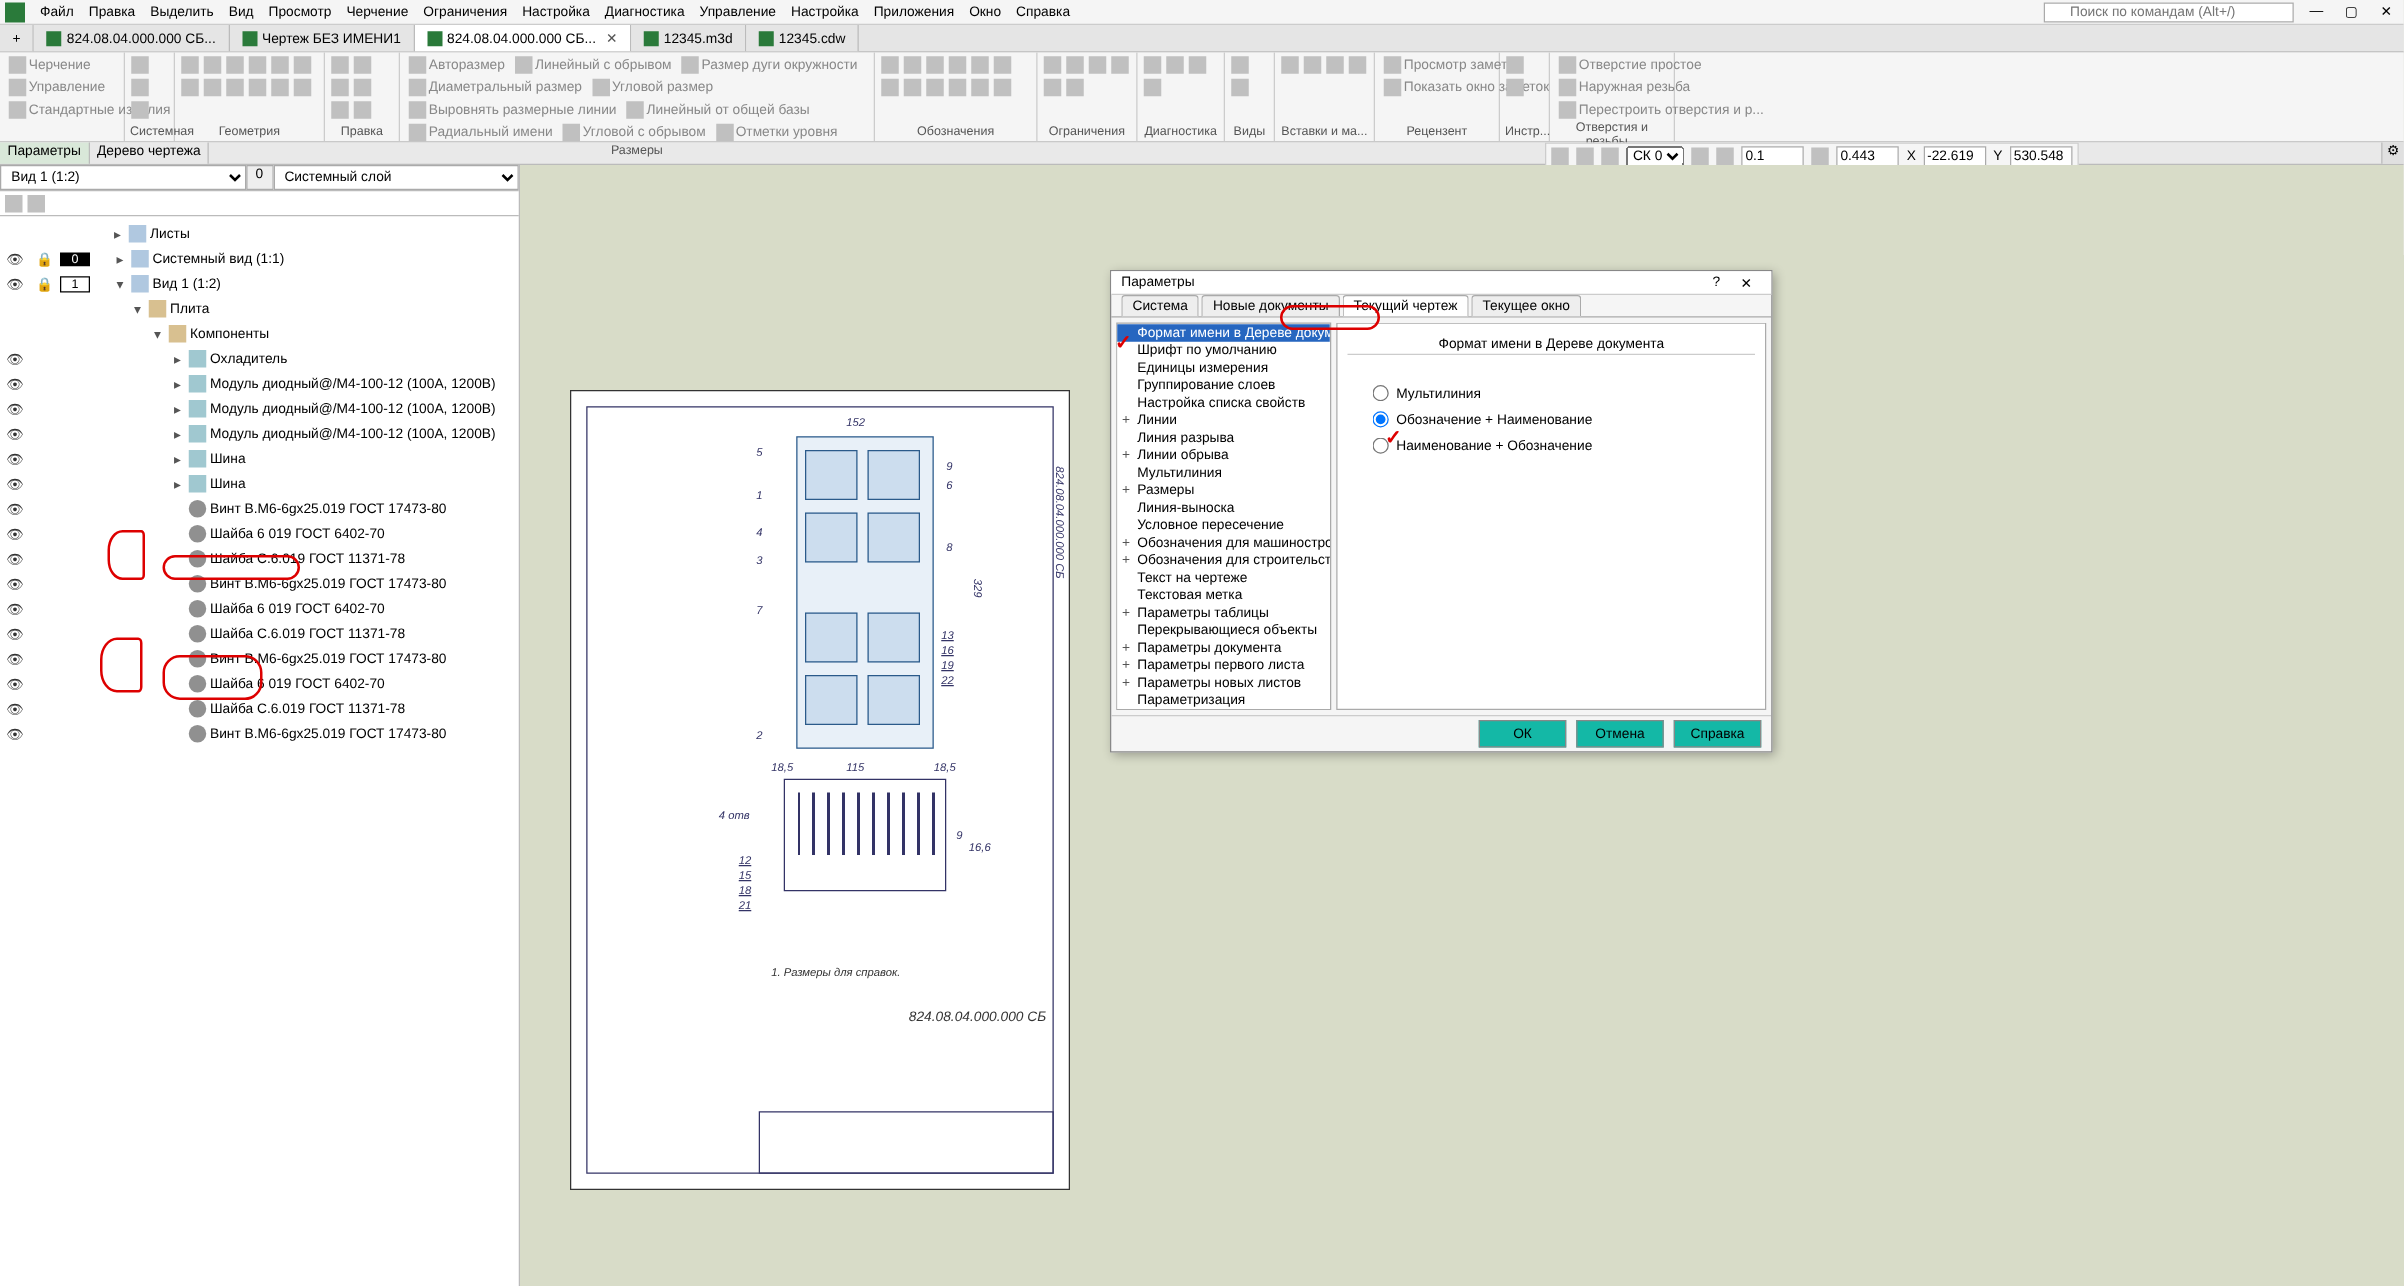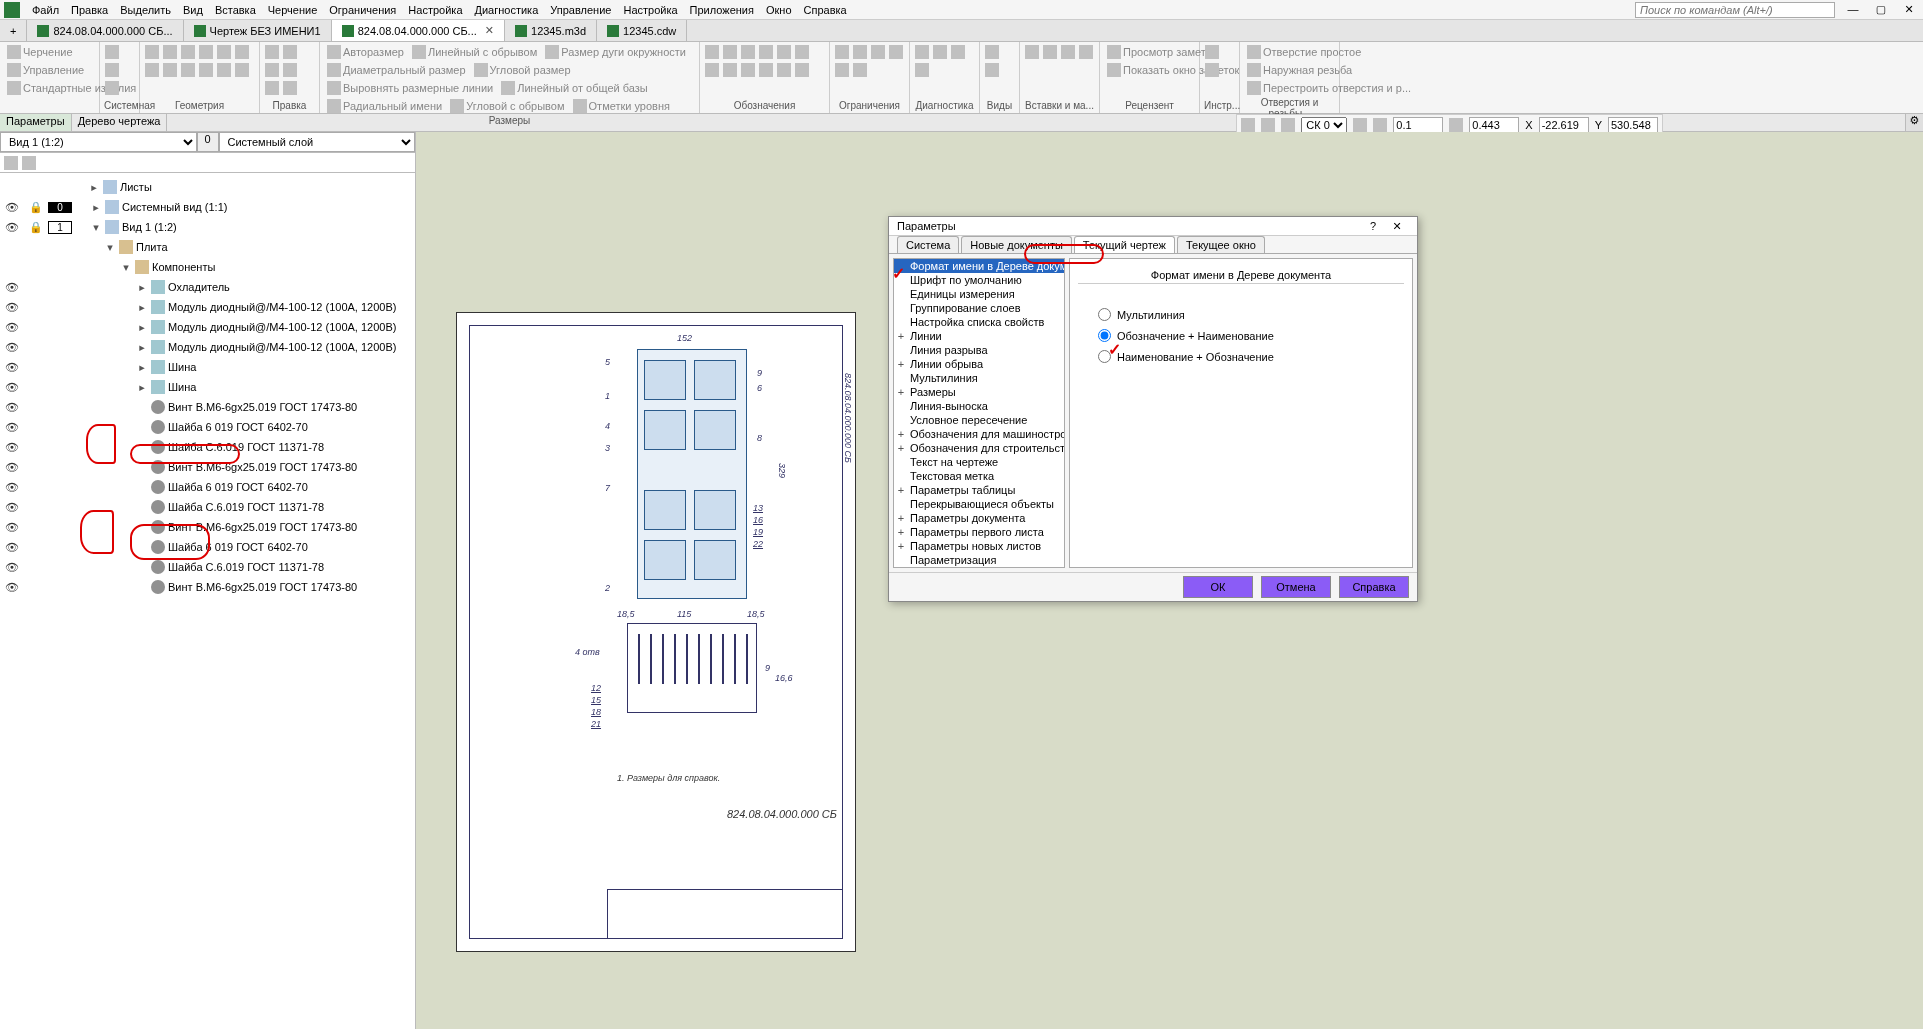--- a/index.html
+++ b/index.html
@@ -3,21 +3,21 @@
 <meta charset="utf-8">
 <style>
 * { margin: 0; padding: 0; box-sizing: border-box; font-family: "Segoe UI", Tahoma, sans-serif; font-size: 11px; }
 body { background: #f0f0f0; width: 1923px; height: 1029px; overflow: hidden; position: relative; }
 
 
 .menubar { background: #f5f5f5; height: 20px; display: flex; align-items: center; padding: 0 4px; border-bottom: 1px solid #ccc; }
 .menubar .app-icon { width: 16px; height: 16px; background: #2a7a3a; margin-right: 6px; }
 .menubar .menu-item { padding: 2px 6px; cursor: default; }
 .menubar .spacer { flex: 1; }
-.menubar .search-box { width: 200px; height: 16px; border: 1px solid #aaa; padding: 0 4px; background: #fff; color: #888; font-style: italic; }
+.menubar .search-box { width: 200px; height: 16px; border: 1px solid #aaa; padding: 0 20px; background: #fff; color: #888; }
 .menubar .window-controls { display: flex; gap: 8px; margin-left: 8px; }
 .menubar .window-controls span { width: 20px; text-align: center; cursor: default; }
 
 
 .tabbar { background: #e5e5e5; height: 22px; display: flex; align-items: stretch; border-bottom: 1px solid #bbb; }
 .tabbar .tab { display: flex; align-items: center; padding: 0 10px; border-right: 1px solid #bbb; gap: 4px; background: #e5e5e5; }
 .tabbar .tab.active { background: #fff; }
 .tabbar .tab .icon { width: 12px; height: 12px; background: #2a7a3a; }
 .tabbar .tab .close { margin-left: 4px; color: #555; }
 
@@ -82,33 +82,33 @@
 .dialog .tabs .tab.active { background: #fff; }
 .dialog .body { flex: 1; display: flex; padding: 4px; gap: 4px; }
 .dialog .list { width: 172px; border: 1px solid #aaa; background: #fff; overflow-y: scroll; }
 .dialog .list .item { padding: 1px 6px 1px 16px; white-space: nowrap; position: relative; }
 .dialog .list .item.selected { background: #2666c0; color: #fff; }
 .dialog .list .item .exp { position: absolute; left: 2px; top: 1px; width: 10px; text-align: center; color: #555; }
 .dialog .right-pane { flex: 1; background: #fff; border: 1px solid #aaa; padding: 8px; }
 .dialog .right-pane .group-title { text-align: center; padding: 2px; border-bottom: 1px solid #ccc; margin-bottom: 20px; }
 .dialog .right-pane label { display: flex; align-items: center; gap: 6px; padding: 4px 20px; }
 .dialog .footer { height: 36px; display: flex; justify-content: flex-end; align-items: center; gap: 8px; padding: 0 8px; border-top: 1px solid #ccc; }
-.dialog .footer button { width: 70px; height: 22px; border: 1px solid #888; background: #8b5cf6; }
+.dialog .footer button { width: 70px; height: 22px; border: 1px solid #888; background: #14b8a6; }
 
 </style>
 </head>
 <body>
 
 <div class="menubar">
   <span class="app-icon"></span>
   <span class="menu-item">Файл</span>
   <span class="menu-item">Правка</span>
   <span class="menu-item">Выделить</span>
   <span class="menu-item">Вид</span>
-  <span class="menu-item">Вставка</span>
+  <span class="menu-item">Просмотр</span>
   <span class="menu-item">Черчение</span>
   <span class="menu-item">Ограничения</span>
   <span class="menu-item">Настройка</span>
   <span class="menu-item">Диагностика</span>
   <span class="menu-item">Управление</span>
   <span class="menu-item">Настройка</span>
   <span class="menu-item">Приложения</span>
   <span class="menu-item">Окно</span>
   <span class="menu-item">Справка</span>
   <span class="spacer"></span>

